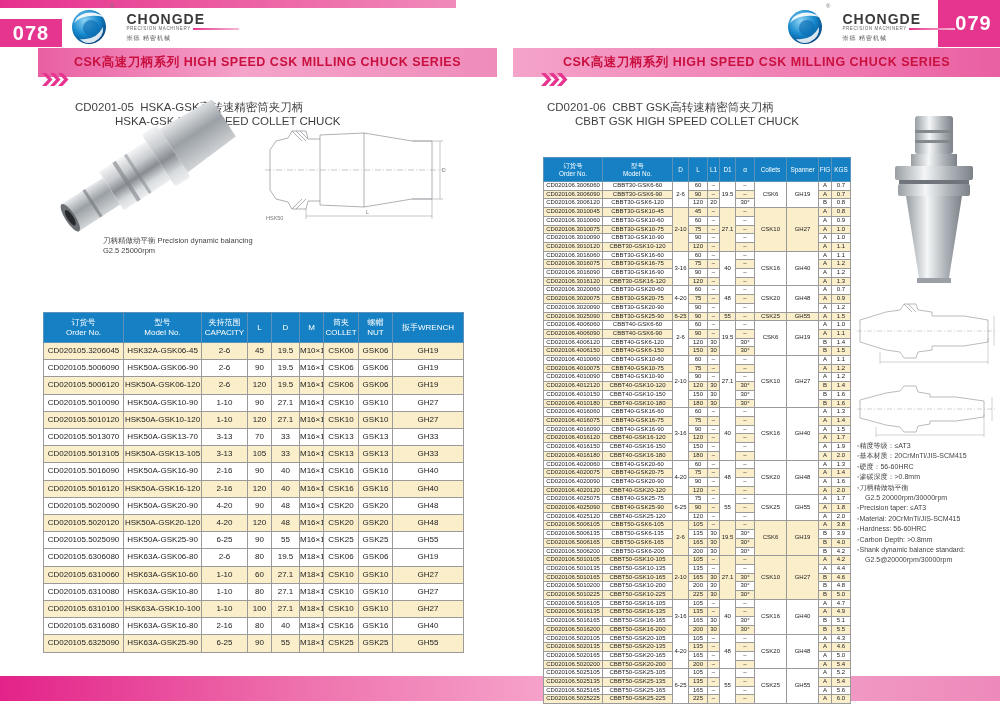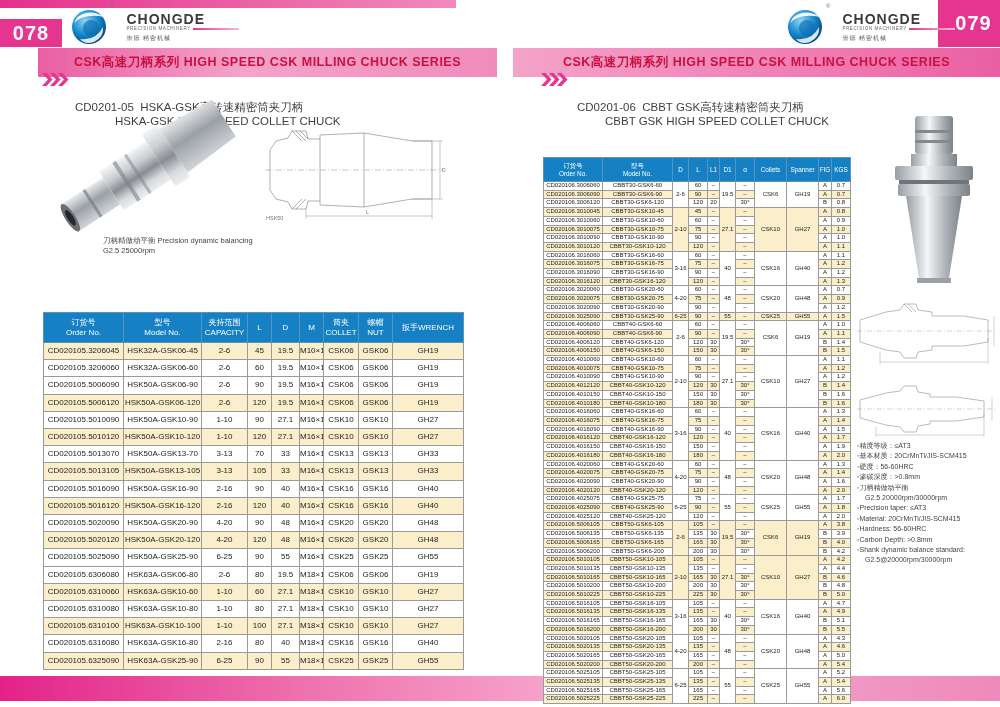--- a/index.html
+++ b/index.html
@@ -138,21 +138,21 @@
     <span class="l2" style="padding-left:40px">HSKA-GSK  HIGH SPEED COLLET CHUCK</span>
   </div>
 
   <svg class="chev" style="left:541px;top:73px" viewBox="0 0 27 13">
     <g fill="#e5358f">
         <path d="M0 0h4.5l6 6.5-6 6.5H0l6-6.5z"></path>
         <path d="M8 0h4.5l6 6.5-6 6.5H8l6-6.5z"></path>
         <path d="M16 0h4.5l6 6.5-6 6.5H16l6-6.5z"></path>
       </g>
   </svg>
-  <div class="sect" style="left:577px;top:70px">
+  <div class="sect" style="left:547px;top:70px">
     <span>CD0201-06</span>&nbsp;
     <span>CBBT GSK高转速精密筒夹刀柄</span>
     <span class="l2" style="padding-left:28px">CBBT  GSK HIGH SPEED COLLET CHUCK</span>
   </div>
 
   <svg class="photoL" width="205" height="140" viewBox="0 0 205 140">
     <defs>
       <linearGradient id="met" x1="0" y1="0" x2="0" y2="1">
         <stop offset="0" stop-color="#f4f5f6"></stop>
           <stop offset="30%" stop-color="#c9ccd0"></stop>
@@ -257,31 +257,20 @@
             <div>扳手WRENCH</div>
           </th>
         </tr>
       </thead>
     <tbody id="ltbody">
         <tr class="z">
           <td>CD020105.3206045</td>
           <td>HSK32A-GSK06-45</td>
           <td>2-6</td>
           <td>45</td>
-          <td>19.5</td>
-          <td>M10×1</td>
-          <td>CSK06</td>
-          <td>GSK06</td>
-          <td>GH19</td>
-        </tr>
-        <tr>
-          <td>CD020105.3206060</td>
-          <td>HSK32A-GSK06-60</td>
-          <td>2-6</td>
-          <td>60</td>
           <td>19.5</td>
           <td>M10×1</td>
           <td>CSK06</td>
           <td>GSK06</td>
           <td>GH19</td>
         </tr>
         <tr>
           <td>CD020105.5006090</td>
           <td>HSK50A-GSK06-90</td>
           <td>2-6</td>

